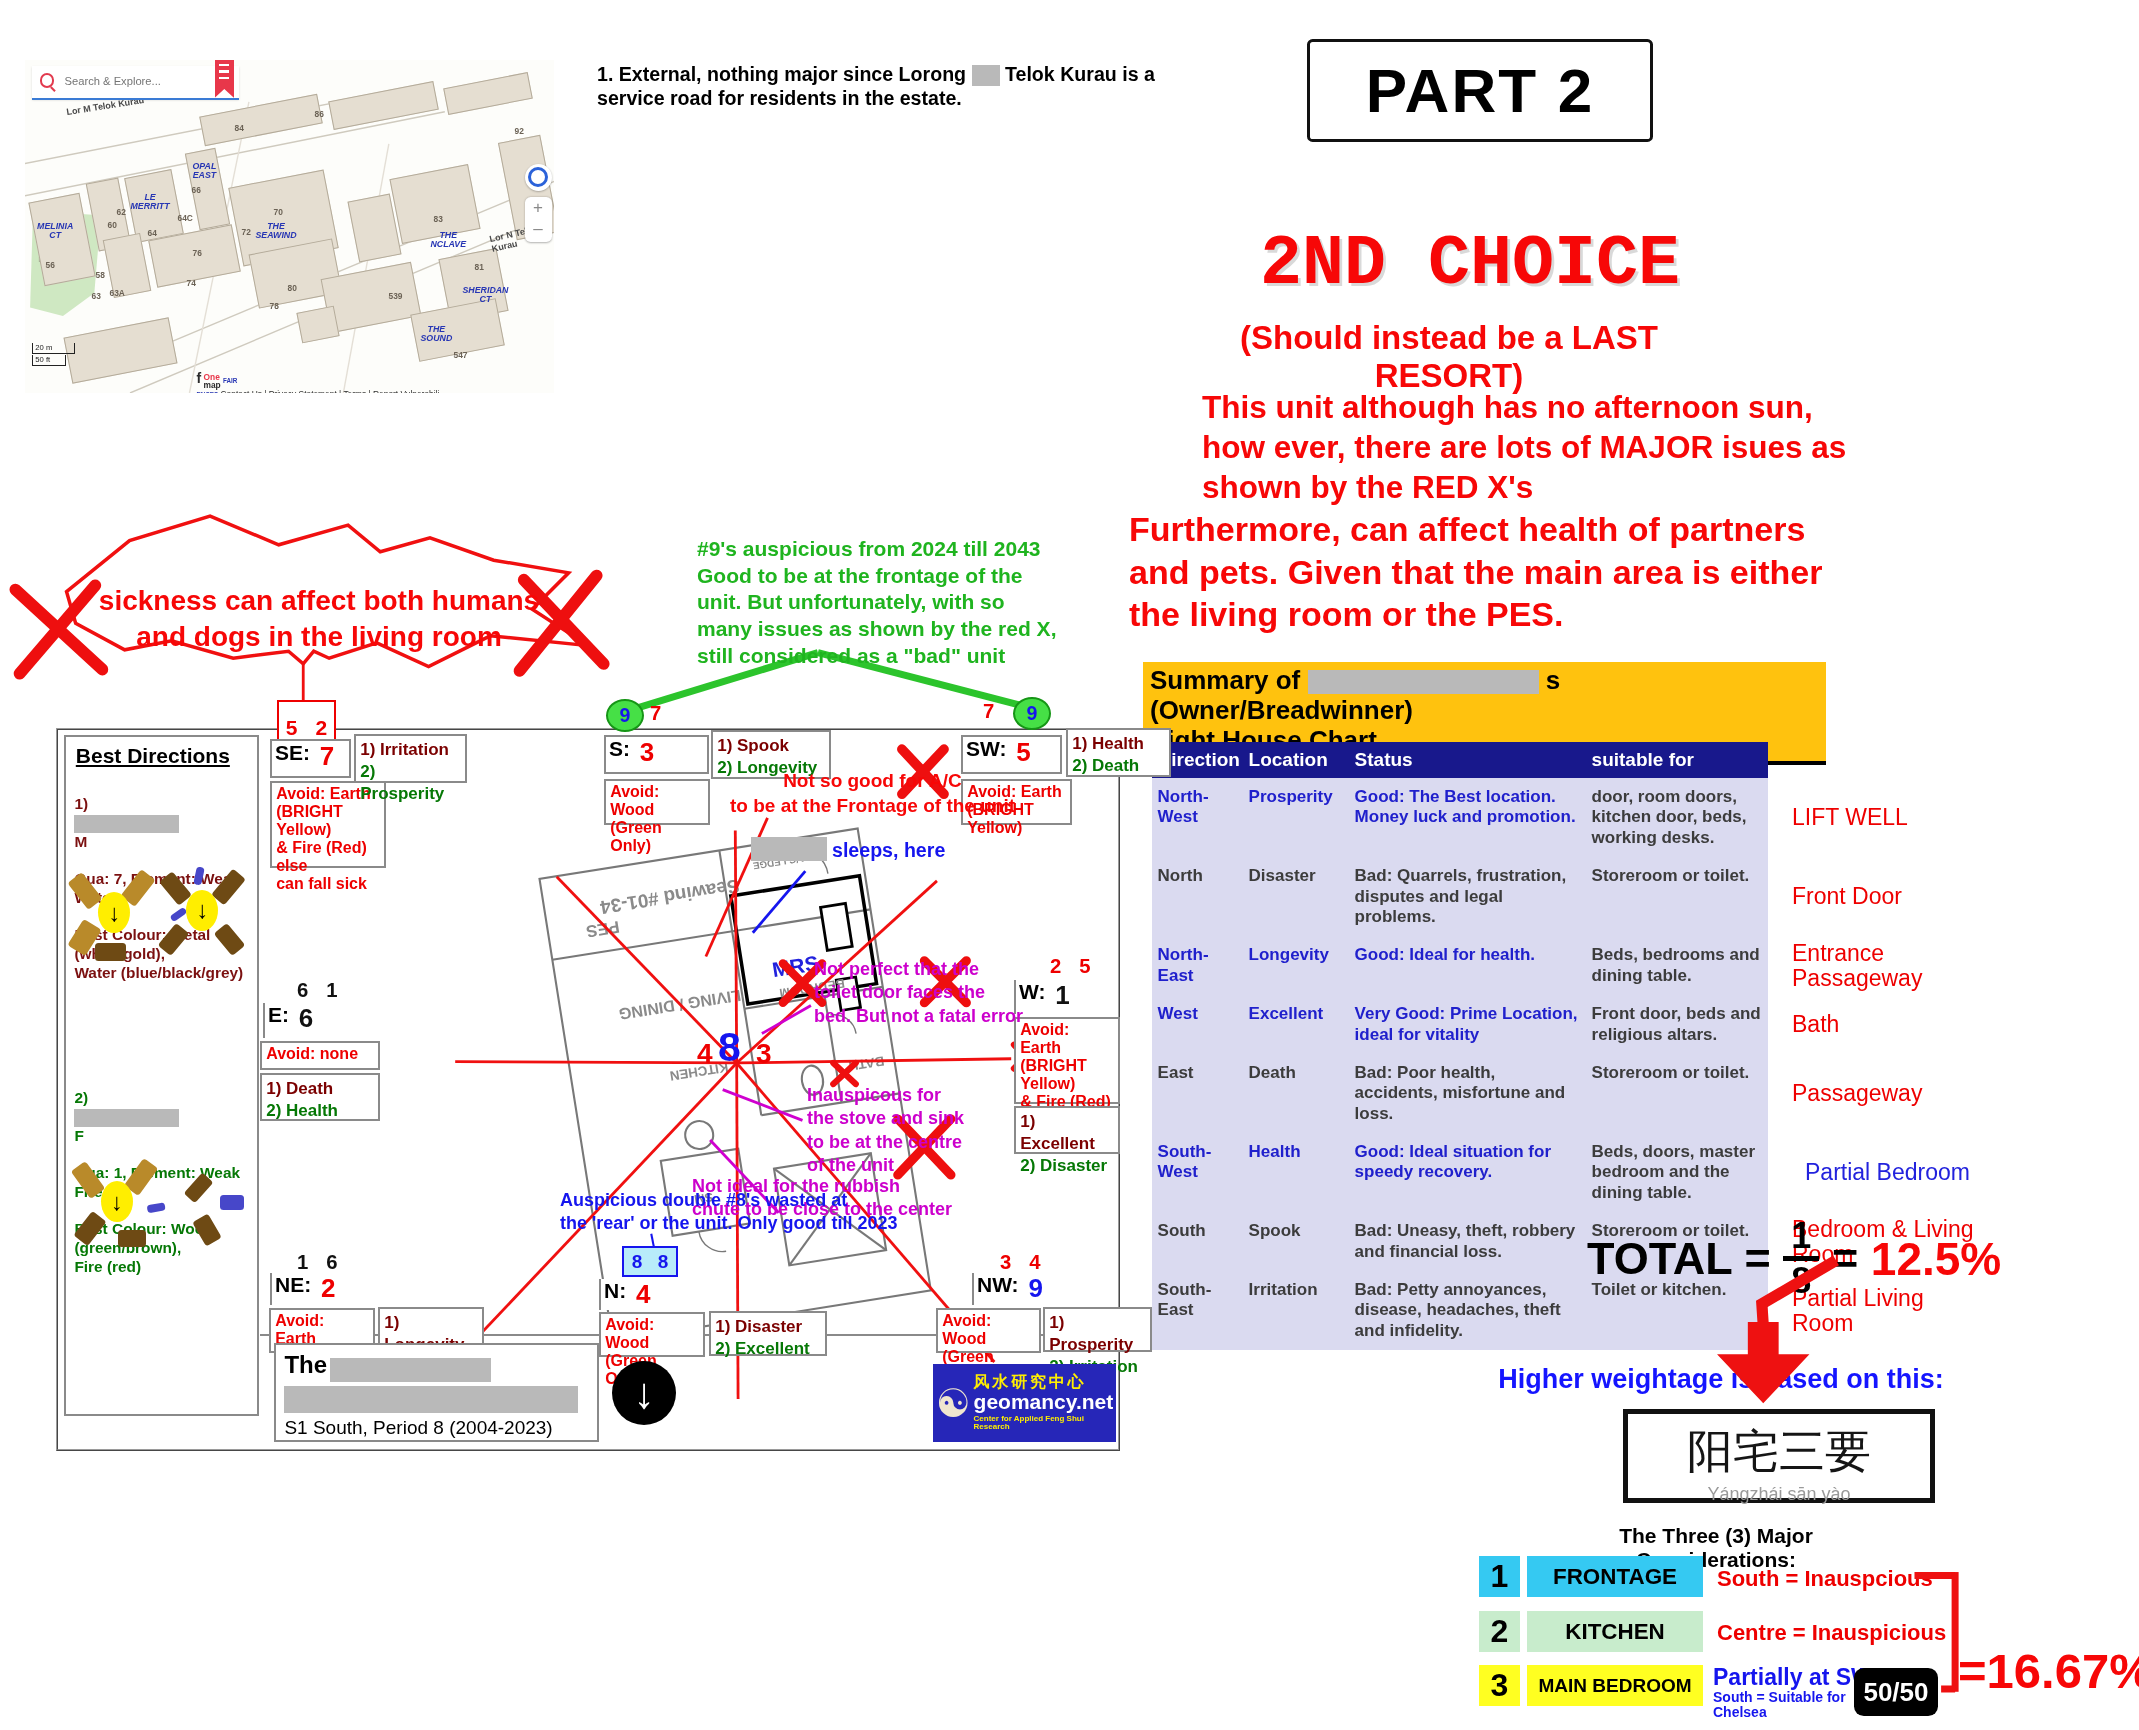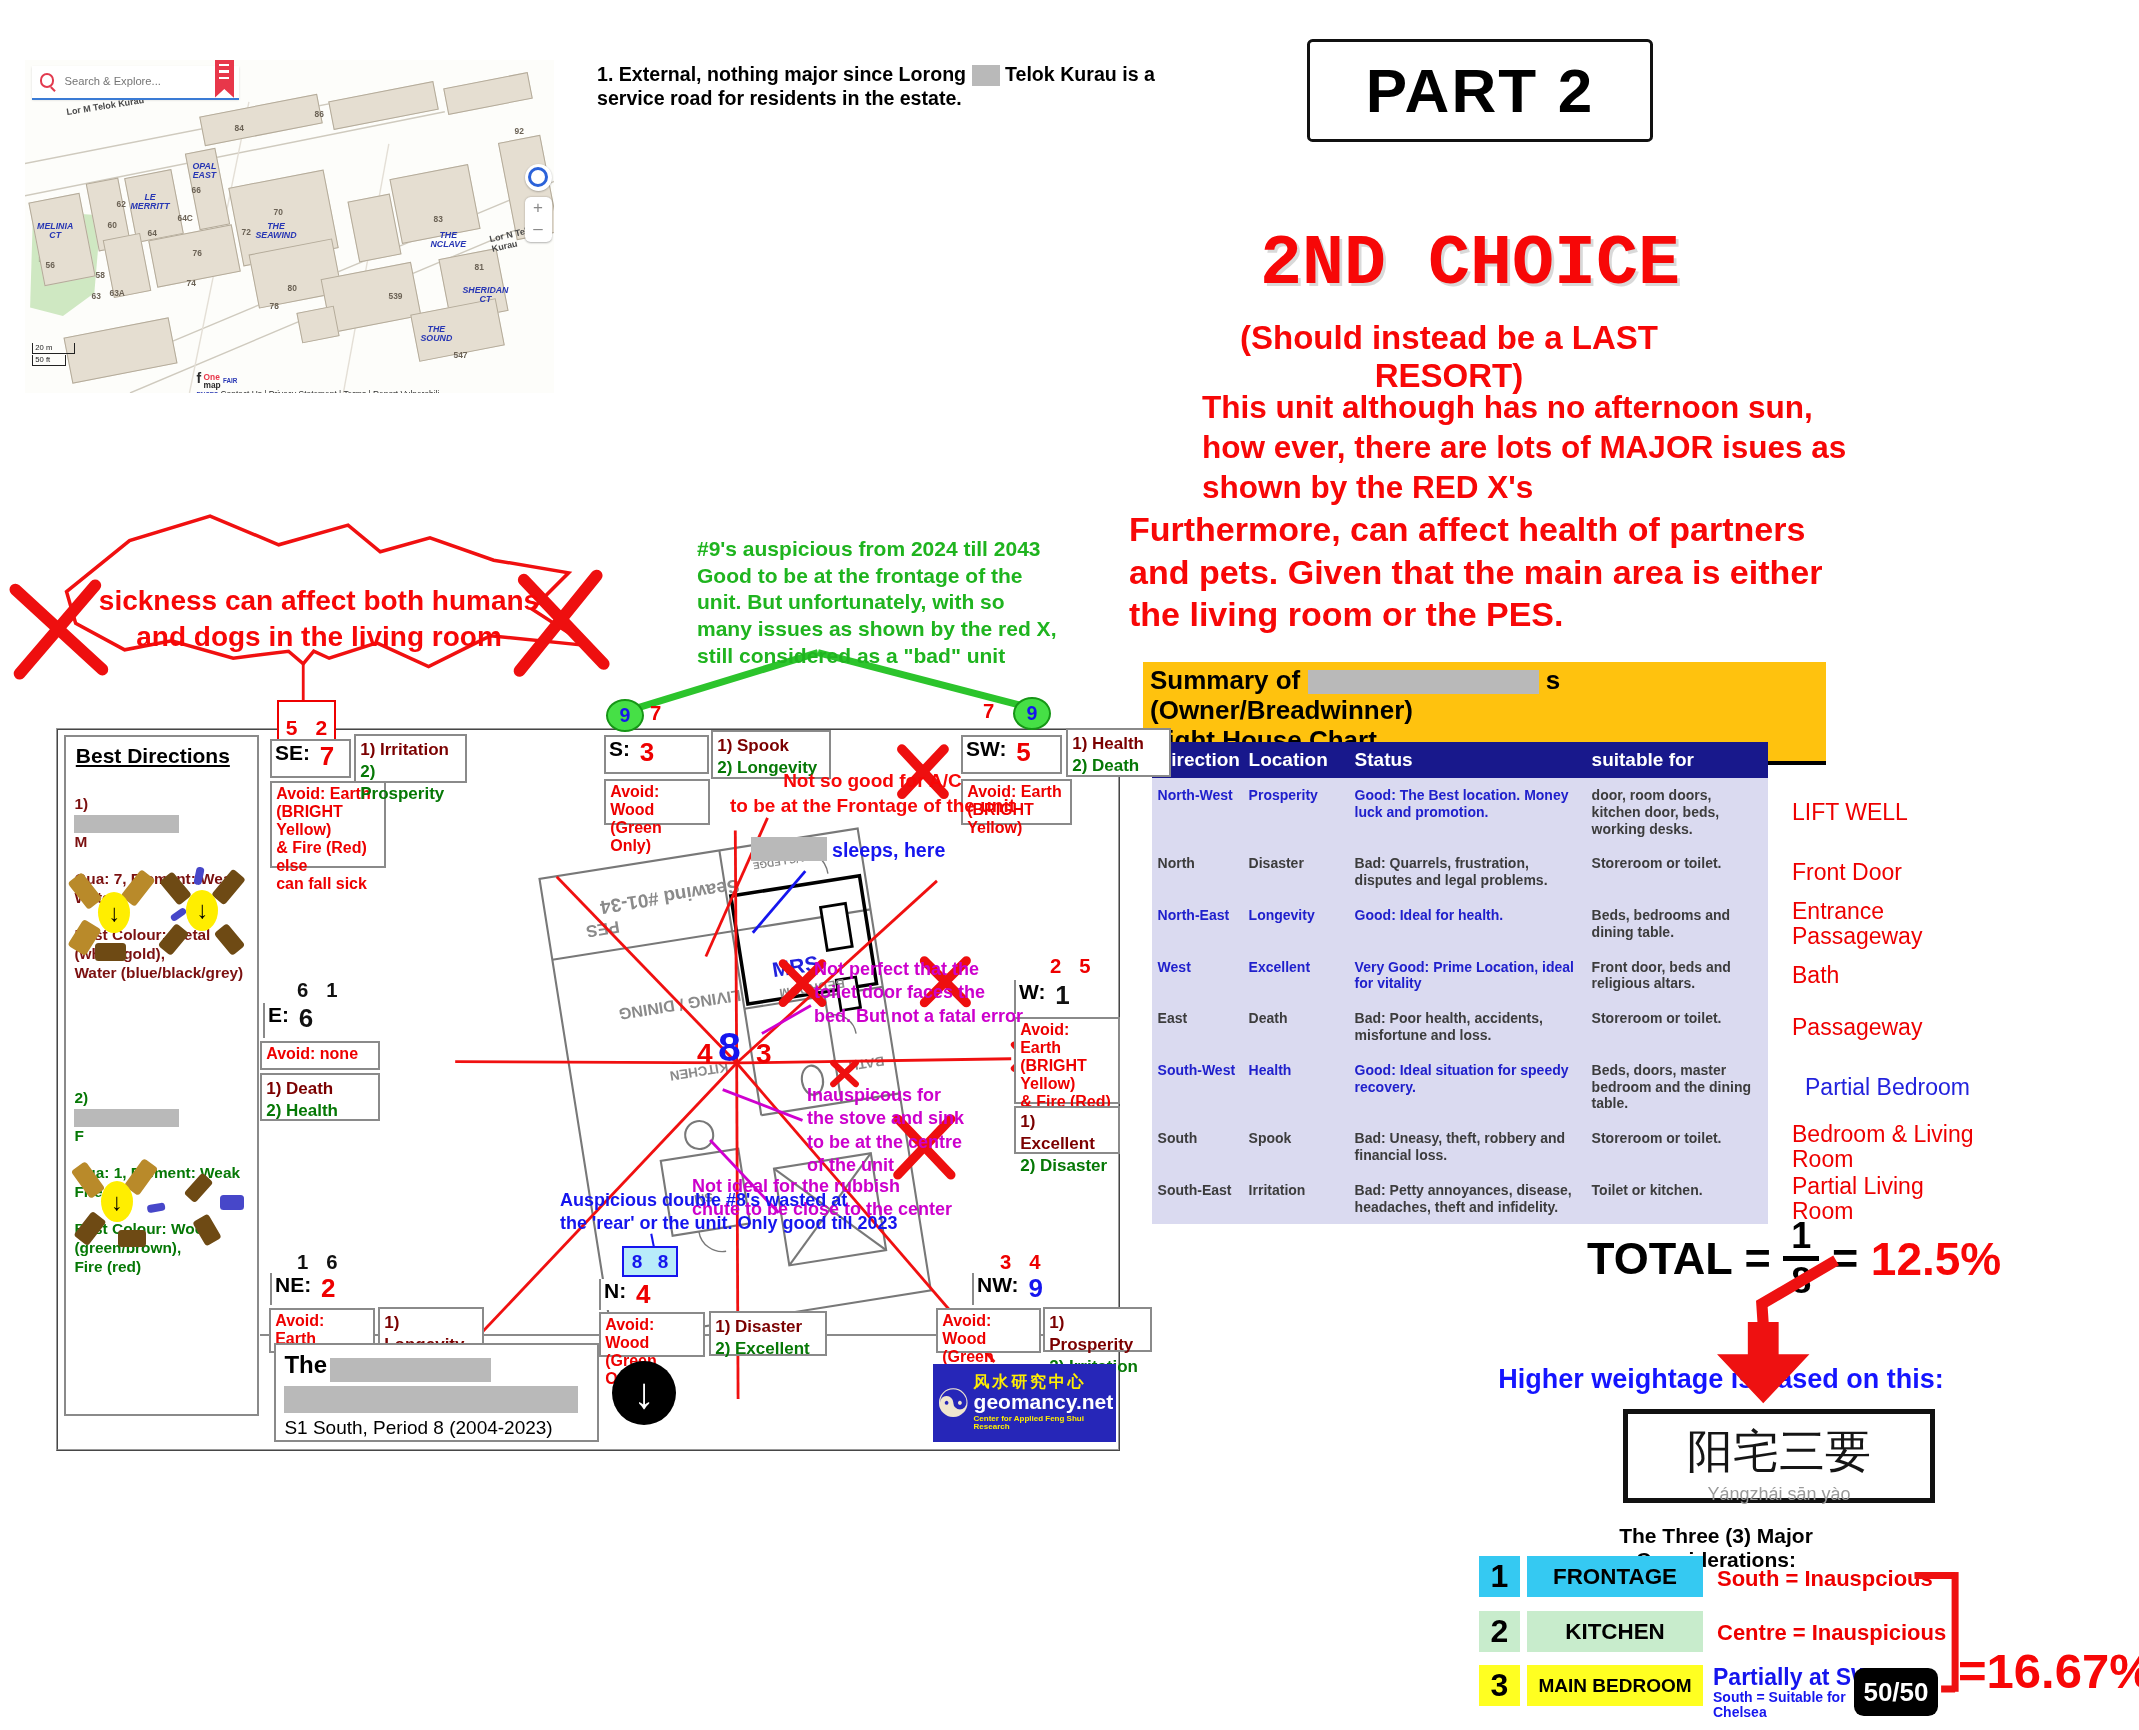--- a/index.html
+++ b/index.html
@@ -38,21 +38,21 @@
   .redpara{color:#f70707;font-weight:bold;white-space:pre-line;}
   #para1{left:1154px;top:387px;font-size:31.5px;line-height:1.27;margin-left:48px;}
   #para2{left:1129px;top:508px;font-size:34px;line-height:1.25;}
   
   #summary{left:1143px;top:662px;width:683px;background:#ffc20e;border-bottom:4.9px solid #000;padding:4.2px 7px 5.6px;box-sizing:border-box;
            font-size:26px;font-weight:bold;color:#000;line-height:1.15;}
   #summary u{text-decoration:underline;}
   #ehc{left:1152px;top:742px;display:grid;grid-template-columns:91px 106px 237px 182px 217px;}
   #ehc .h{background:#18188c;color:#fff;font-weight:bold;font-size:19px;padding:7px 5.6px;}
   #ehc .h5{background:transparent;}
-  #ehc .cell{background:#dadaf0;padding:9px 5.6px;font-size:14px;line-height:1.2;font-weight:bold;white-space:pre-line;}
+  #ehc .cell{background:#dadaf0;padding:9px 5.6px;font-size:17px;line-height:1.2;font-weight:bold;white-space:pre-line;}
   #ehc .good{color:#2020cc;} #ehc .bad{color:#3c3c3c;} #ehc .suit{color:#3c3c3c;}
   #ehc .note{background:transparent;color:#ee0000;font-size:23px;display:flex;align-items:center;padding-left:24px;line-height:1.08;}
   #ehc .note.blue{color:#2222dd;padding-left:37px;}
   
   #total{left:1587px;top:1217px;display:flex;align-items:center;gap:12.6px;font-weight:800;}
   #total .t{font-size:45px;} #total .frac{display:inline-flex;flex-direction:column;align-items:center;font-size:36px;line-height:1.05;}
   #total .frac .bar{width:36px;height:4.9px;background:#000;margin:1.4px 0;}
   #total .pct{font-size:46px;color:#f70707;}
   #weightage{left:1490px;top:1364px;width:462px;text-align:center;font-size:27px;font-weight:bold;color:#1515ff;}
   #sanyao{left:1623px;top:1409px;width:312px;height:94px;border:5.6px solid #111;box-sizing:border-box;text-align:center;}
@@ -154,21 +154,21 @@
   <div class="bldg" style="left:228px;top:186px;width:83px;height:53px"></div>
   <div class="bldg" style="left:300px;top:210px;width:90px;height:53px"></div>
   <div class="bldg" style="left:419px;top:193px;width:57px;height:62px"></div>
   <div class="bldg" style="left:389px;top:246px;width:85px;height:46px"></div>
   <div class="bldg" style="left:42px;top:267px;width:105px;height:45px"></div>
   <div class="bldg" style="left:274px;top:249px;width:36px;height:29px"></div>
 
   <span class="mapnum" style="left:21px;top:200px">56</span>
   <span class="mapnum" style="left:71px;top:210px">58</span>
   <span class="mapnum" style="left:83px;top:160px">60</span>
-  <span class="mapnum" style="left:92px;top:139px">62</span>
+  <span class="mapnum" style="left:92px;top:147px">62</span>
   <span class="mapnum" style="left:123px;top:168px">64</span>
   <span class="mapnum" style="left:153px;top:153px">64C</span>
   <span class="mapnum" style="left:167px;top:125px">66</span>
   <span class="mapnum" style="left:217px;top:167px">72</span>
   <span class="mapnum" style="left:249px;top:147px">70</span>
   <span class="mapnum" style="left:162px;top:218px">74</span>
   <span class="mapnum" style="left:168px;top:188px">76</span>
   <span class="mapnum" style="left:245px;top:241px">78</span>
   <span class="mapnum" style="left:263px;top:223px">80</span>
   <span class="mapnum" style="left:409px;top:154px">83</span>

